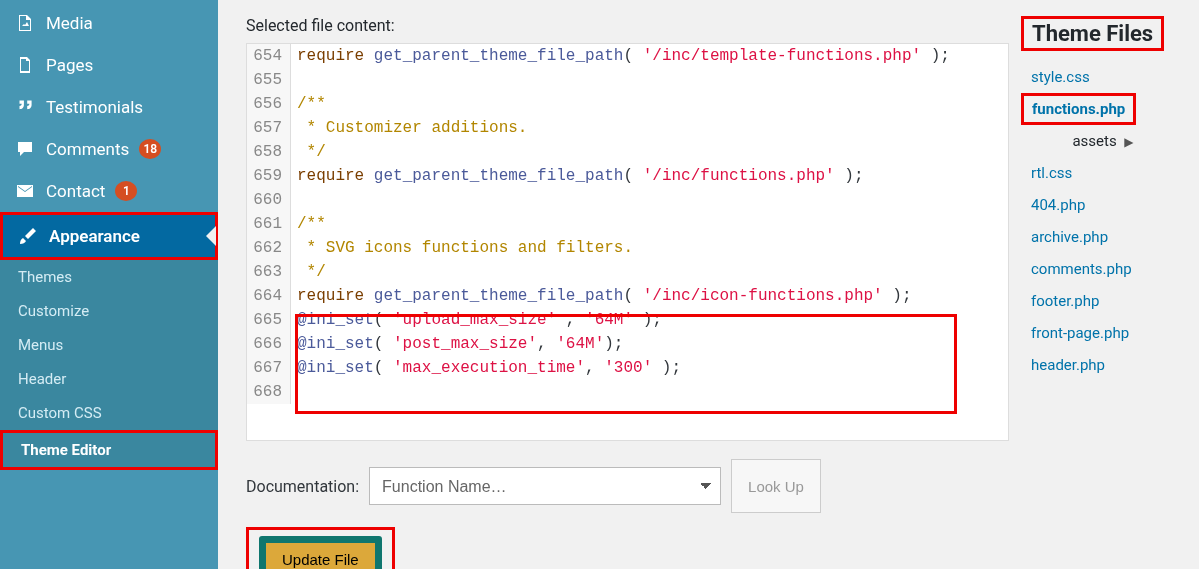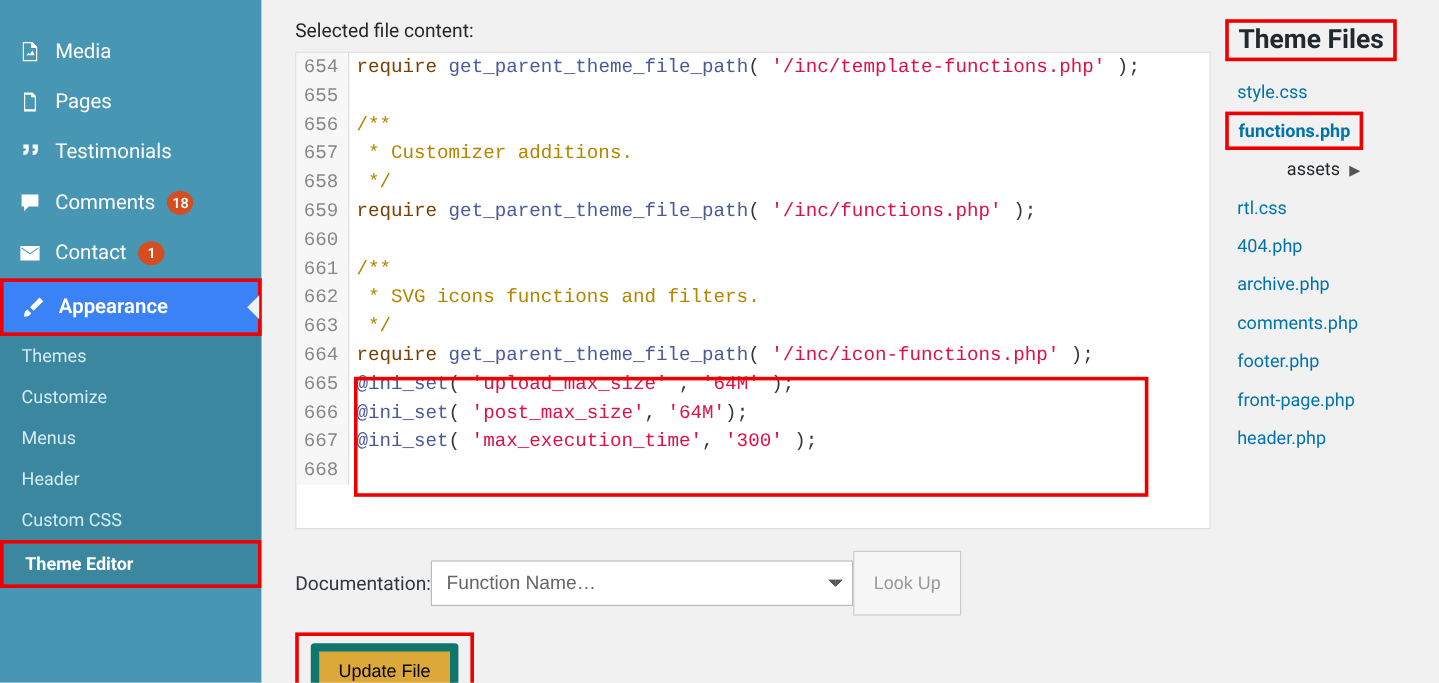--- a/index.html
+++ b/index.html
@@ -12,33 +12,33 @@
     width: 1199px;
     height: 569px;
     overflow: hidden;
   }
   
   .sidebar {
     width: 218px;
     background: #4796b3;
     color: #fff;
     flex-shrink: 0;
-    padding-top: 22px;
+    padding-top: 2px;
   }
   .side-item {
     display: flex;
     align-items: center;
     padding: 10px 12px 10px 14px;
     cursor: pointer;
     font-size: 17px;
     color: #fff;
     gap: 10px;
   }
   .side-item.active {
-    background: #3b82f6;
+    background: #0369a1;
     font-weight: 600;
     position: relative;
   }
   .side-item.active::after {
     content: "";
     position: absolute;
     right: -1px;
     top: 50%;
     margin-top: -10px;
     border: 10px solid transparent;
@@ -127,20 +127,21 @@
     flex: 1;
   }
   .c-key { color: #7a3e00; }
   .c-func { color: #4b5a9a; }
   .c-str { color: #d14; }
   .c-comm { color: #b28600; }
 
   .doc-row {
     display: flex;
     align-items: center;
+    gap: 10px;
     margin-top: 18px;
   }
   .doc-label { font-size: 16px; }
   .doc-select {
     flex: 0 0 352px;
     height: 38px;
     border: 1px solid #bbb;
     background: #fff;
     padding: 0 30px 0 12px;
     font-size: 16px;

